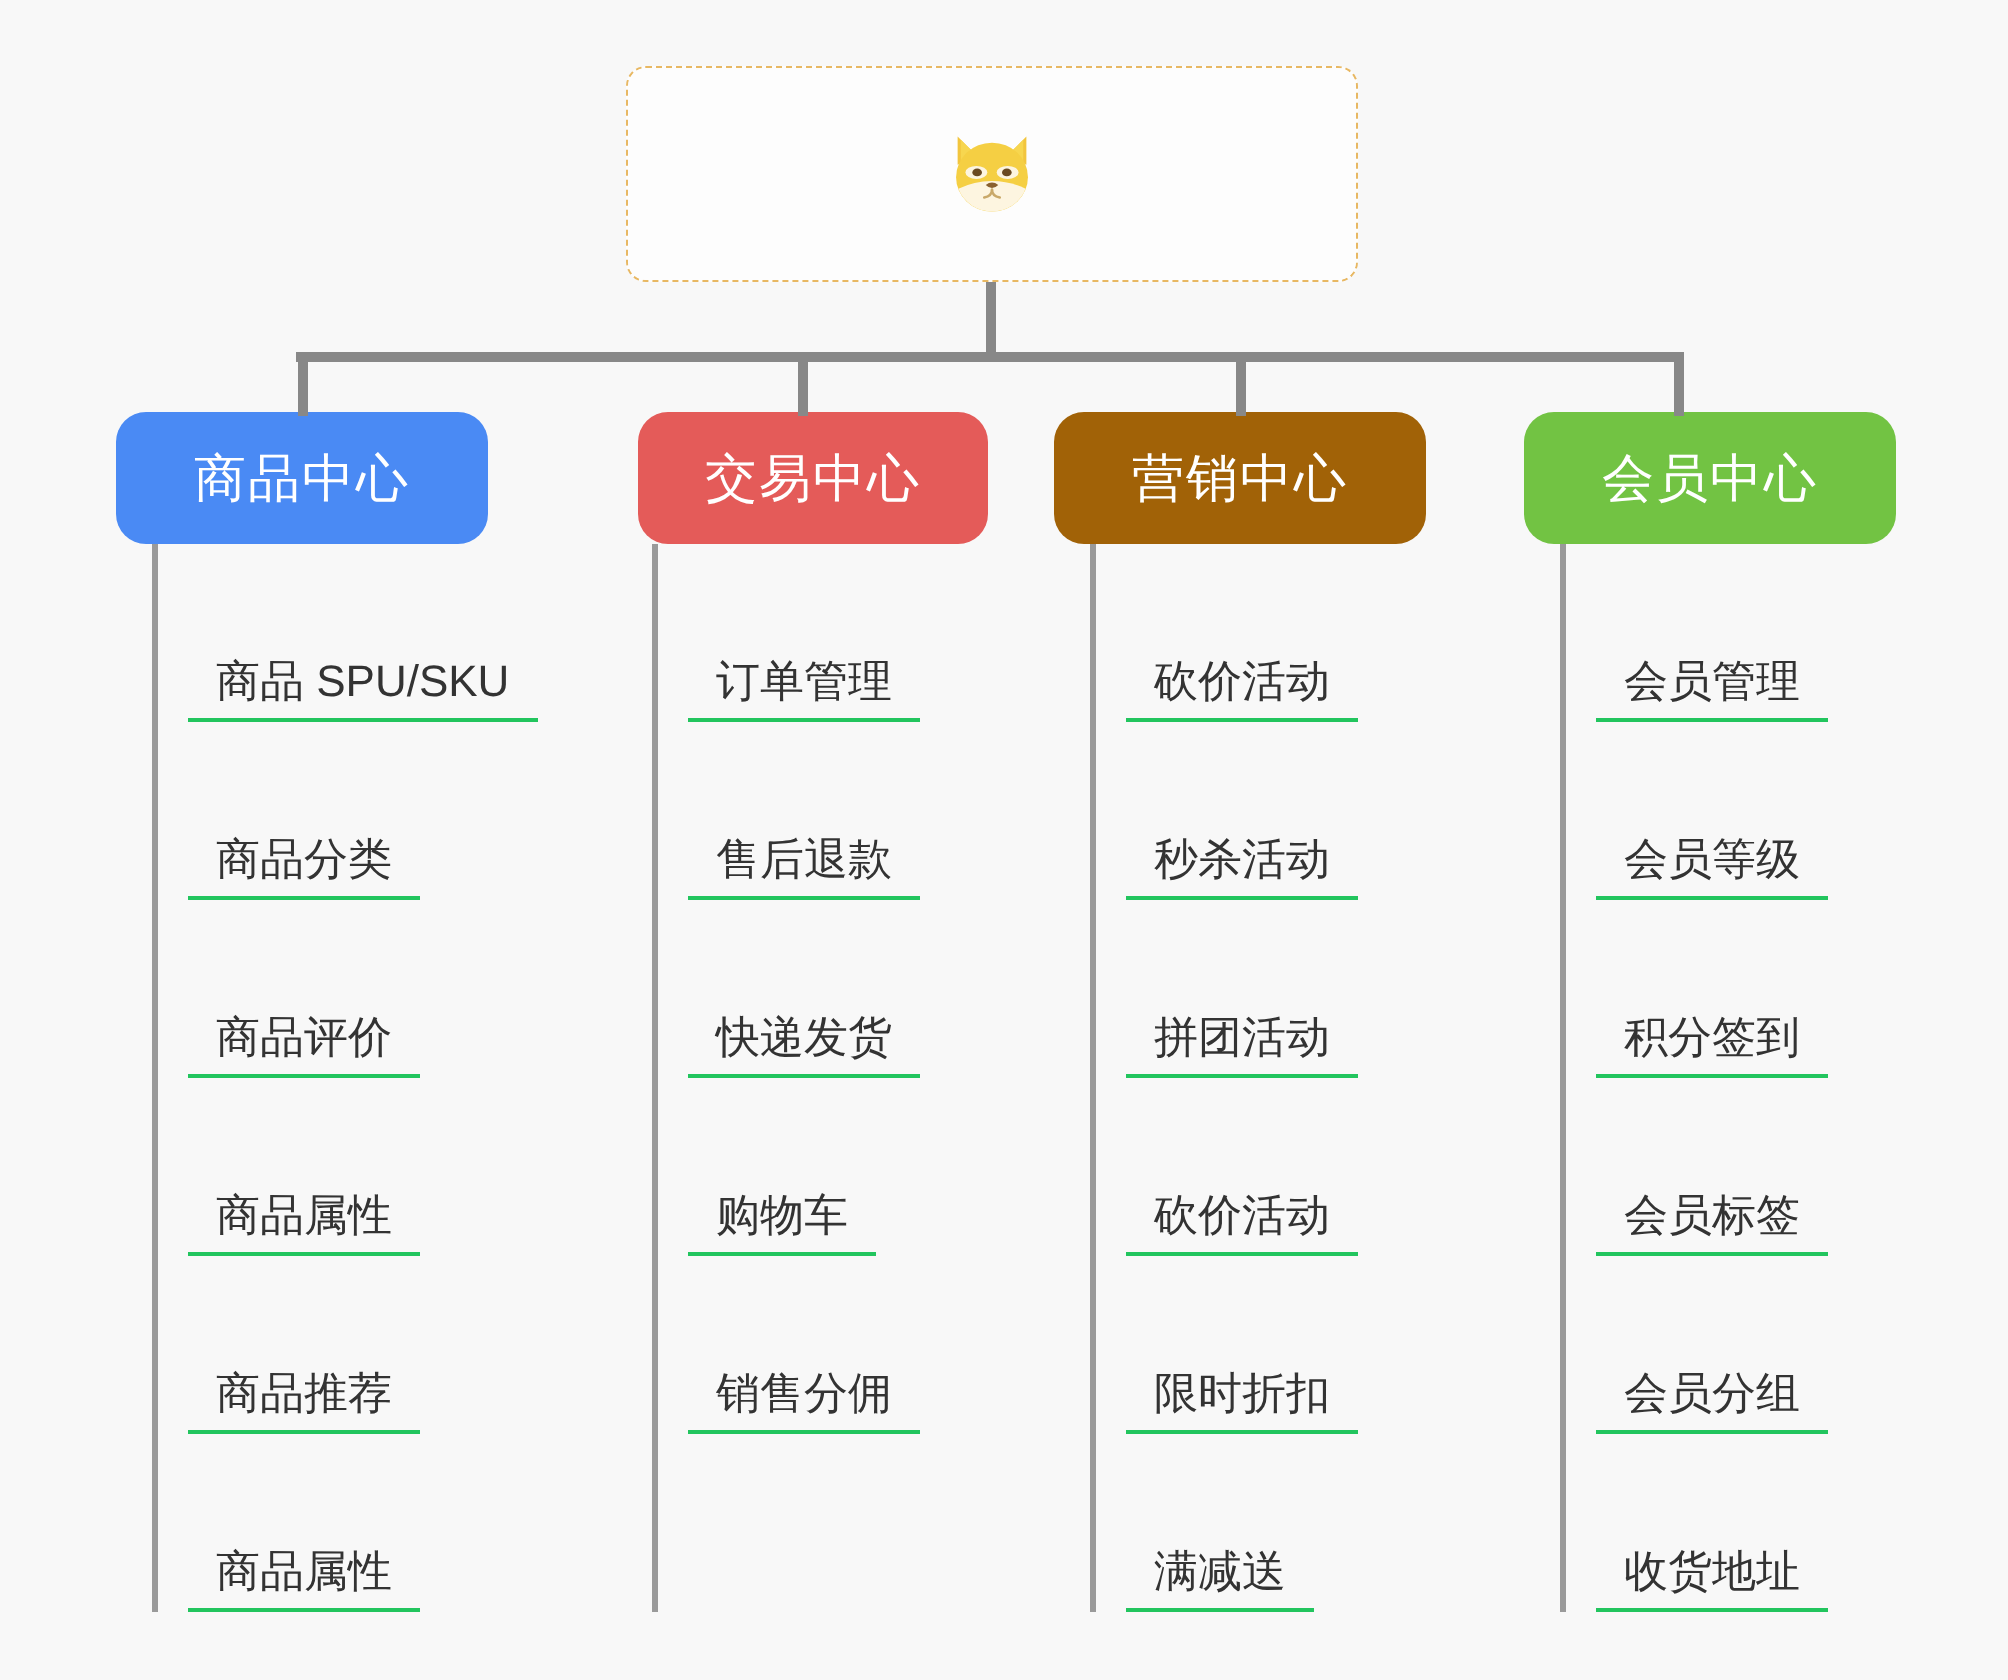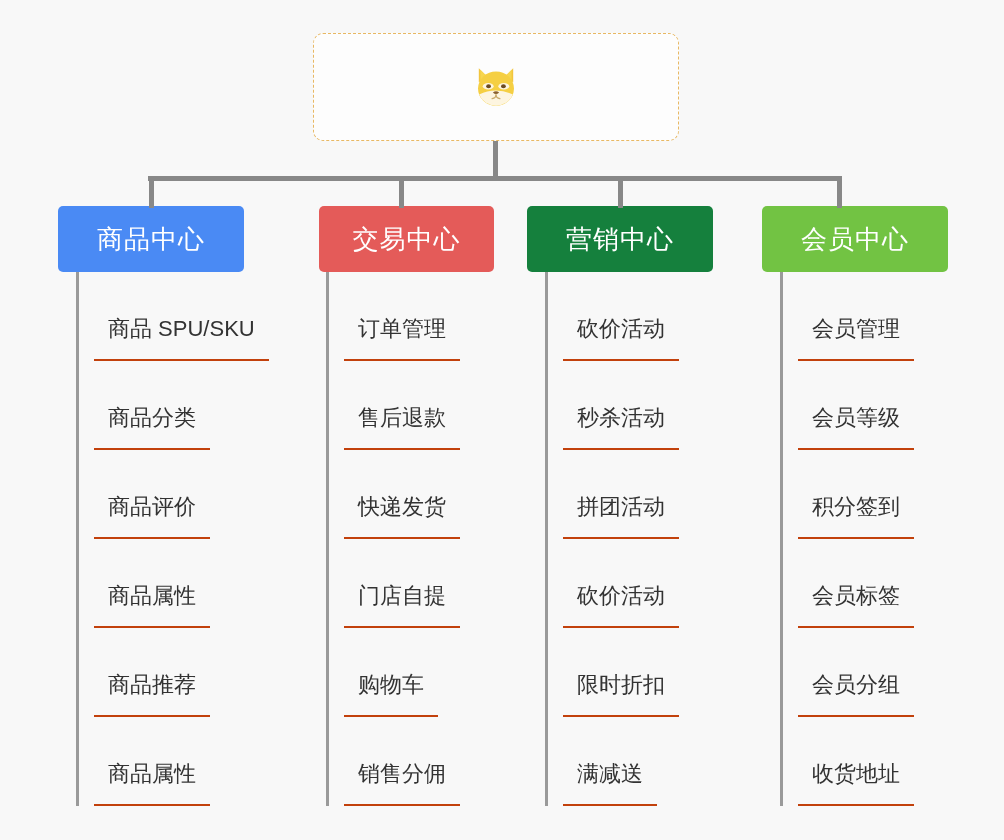--- a/index.html
+++ b/index.html
@@ -75,21 +75,21 @@
     background: #888888;
   }
 
   
   .column {
     position: absolute;
     top: 206px;
   }
   .cat-box {
     height: 66px;
-    border-radius: 5px;
+    border-radius: 15px;
     display: flex;
     align-items: center;
     justify-content: center;
     color: #ffffff;
     font-size: 26px;
     letter-spacing: 1px;
     box-sizing: border-box;
   }
   .leaf-wrap {
     position: relative;
@@ -109,22 +109,22 @@
     display: flex;
     align-items: flex-end;
     padding-left: 18px;
     box-sizing: border-box;
   }
   .leaf-label {
     display: inline-block;
     font-size: 22px;
     color: #333333;
     line-height: 1.1;
-    padding: 0 14px 18px 14px;
-    border-bottom: 2px solid #c2410c;
+    padding: 0 14px 6px 14px;
+    border-bottom: 2px solid #22c55e;
     white-space: nowrap;
   }
 </style>
 </head>
 <body>
 
 <div id="mindmap">
 
   <div class="root-card">
     <div class="root-emoji">
@@ -186,32 +186,29 @@
           <div class="leaf">
             <span class="leaf-label">订单管理</span>
           </div>
           <div class="leaf">
             <span class="leaf-label">售后退款</span>
           </div>
           <div class="leaf">
             <span class="leaf-label">快递发货</span>
           </div>
           <div class="leaf">
-            <span class="leaf-label">门店自提</span>
-          </div>
-          <div class="leaf">
             <span class="leaf-label">购物车</span>
           </div>
           <div class="leaf">
             <span class="leaf-label">销售分佣</span>
           </div>
         </div>
       </div>
       <div class="column" style="left: 527px; width: 186px;">
-        <div class="cat-box" style="background: #15803d;">
+        <div class="cat-box" style="background: #a16207;">
           <span>营销中心</span>
         </div>
         <div class="leaf-wrap">
           <div class="trunk" style="height: 534px;"></div>
           <div class="leaf">
             <span class="leaf-label">砍价活动</span>
           </div>
           <div class="leaf">
             <span class="leaf-label">秒杀活动</span>
           </div>

